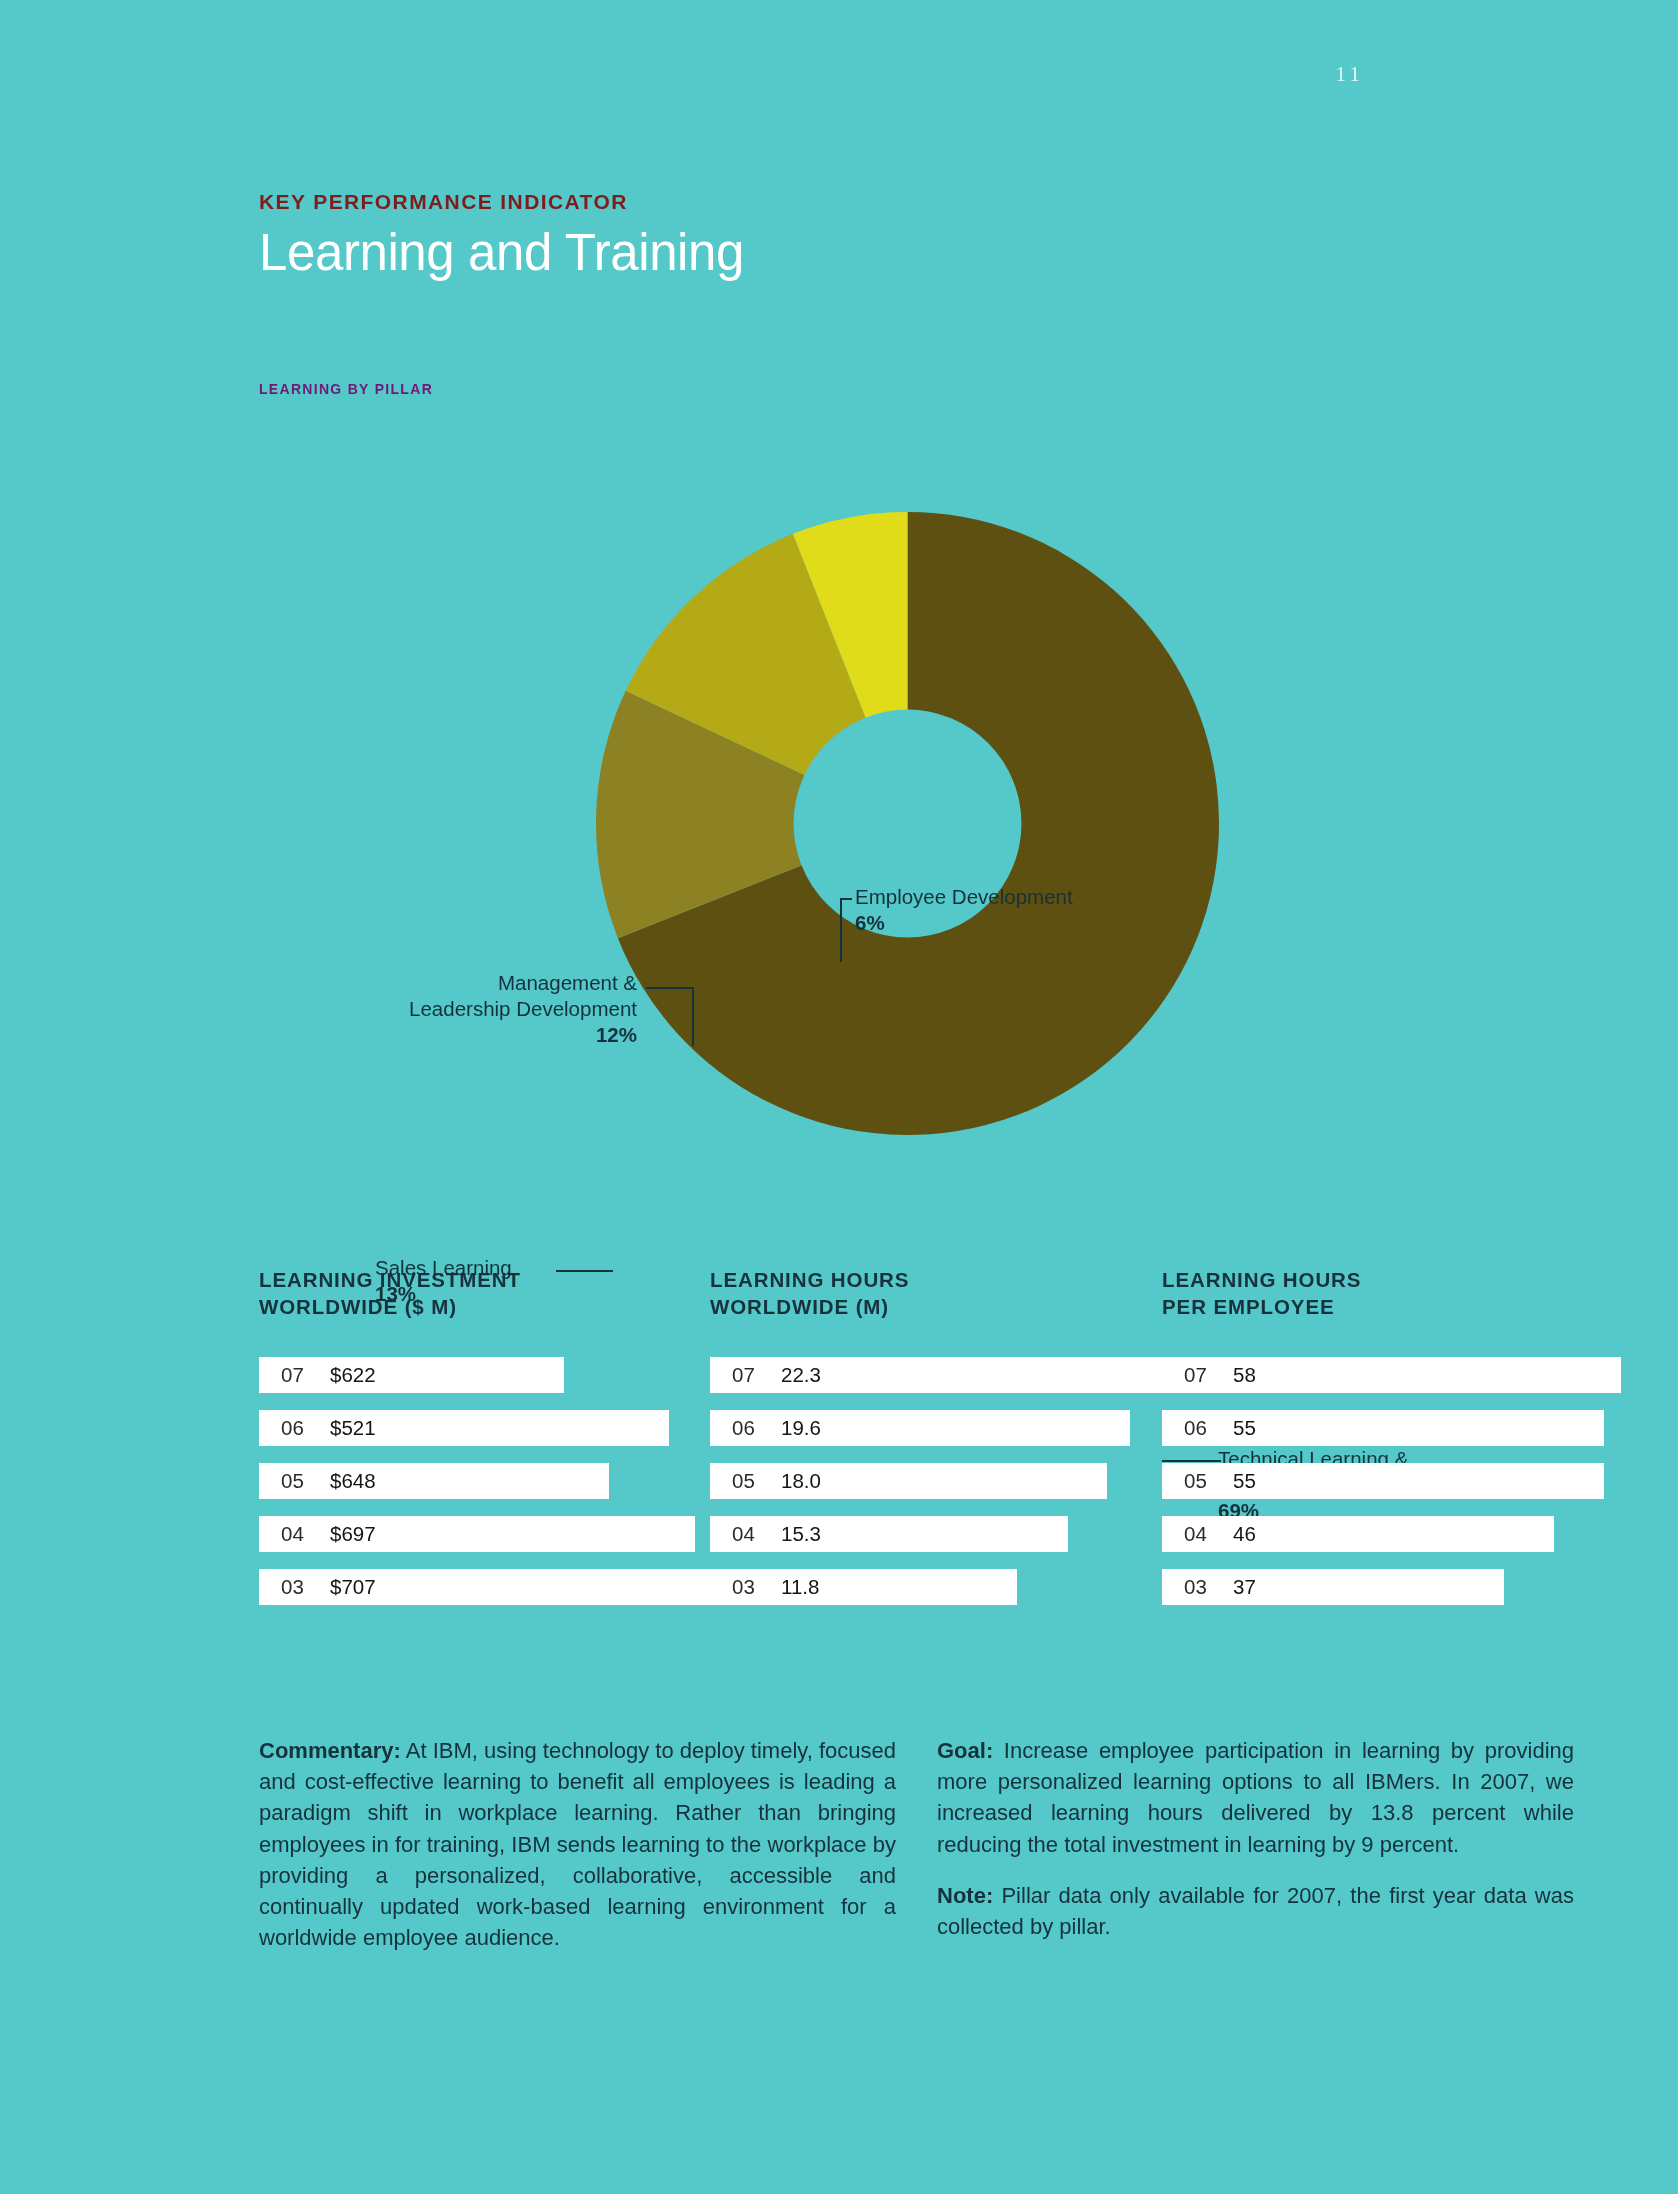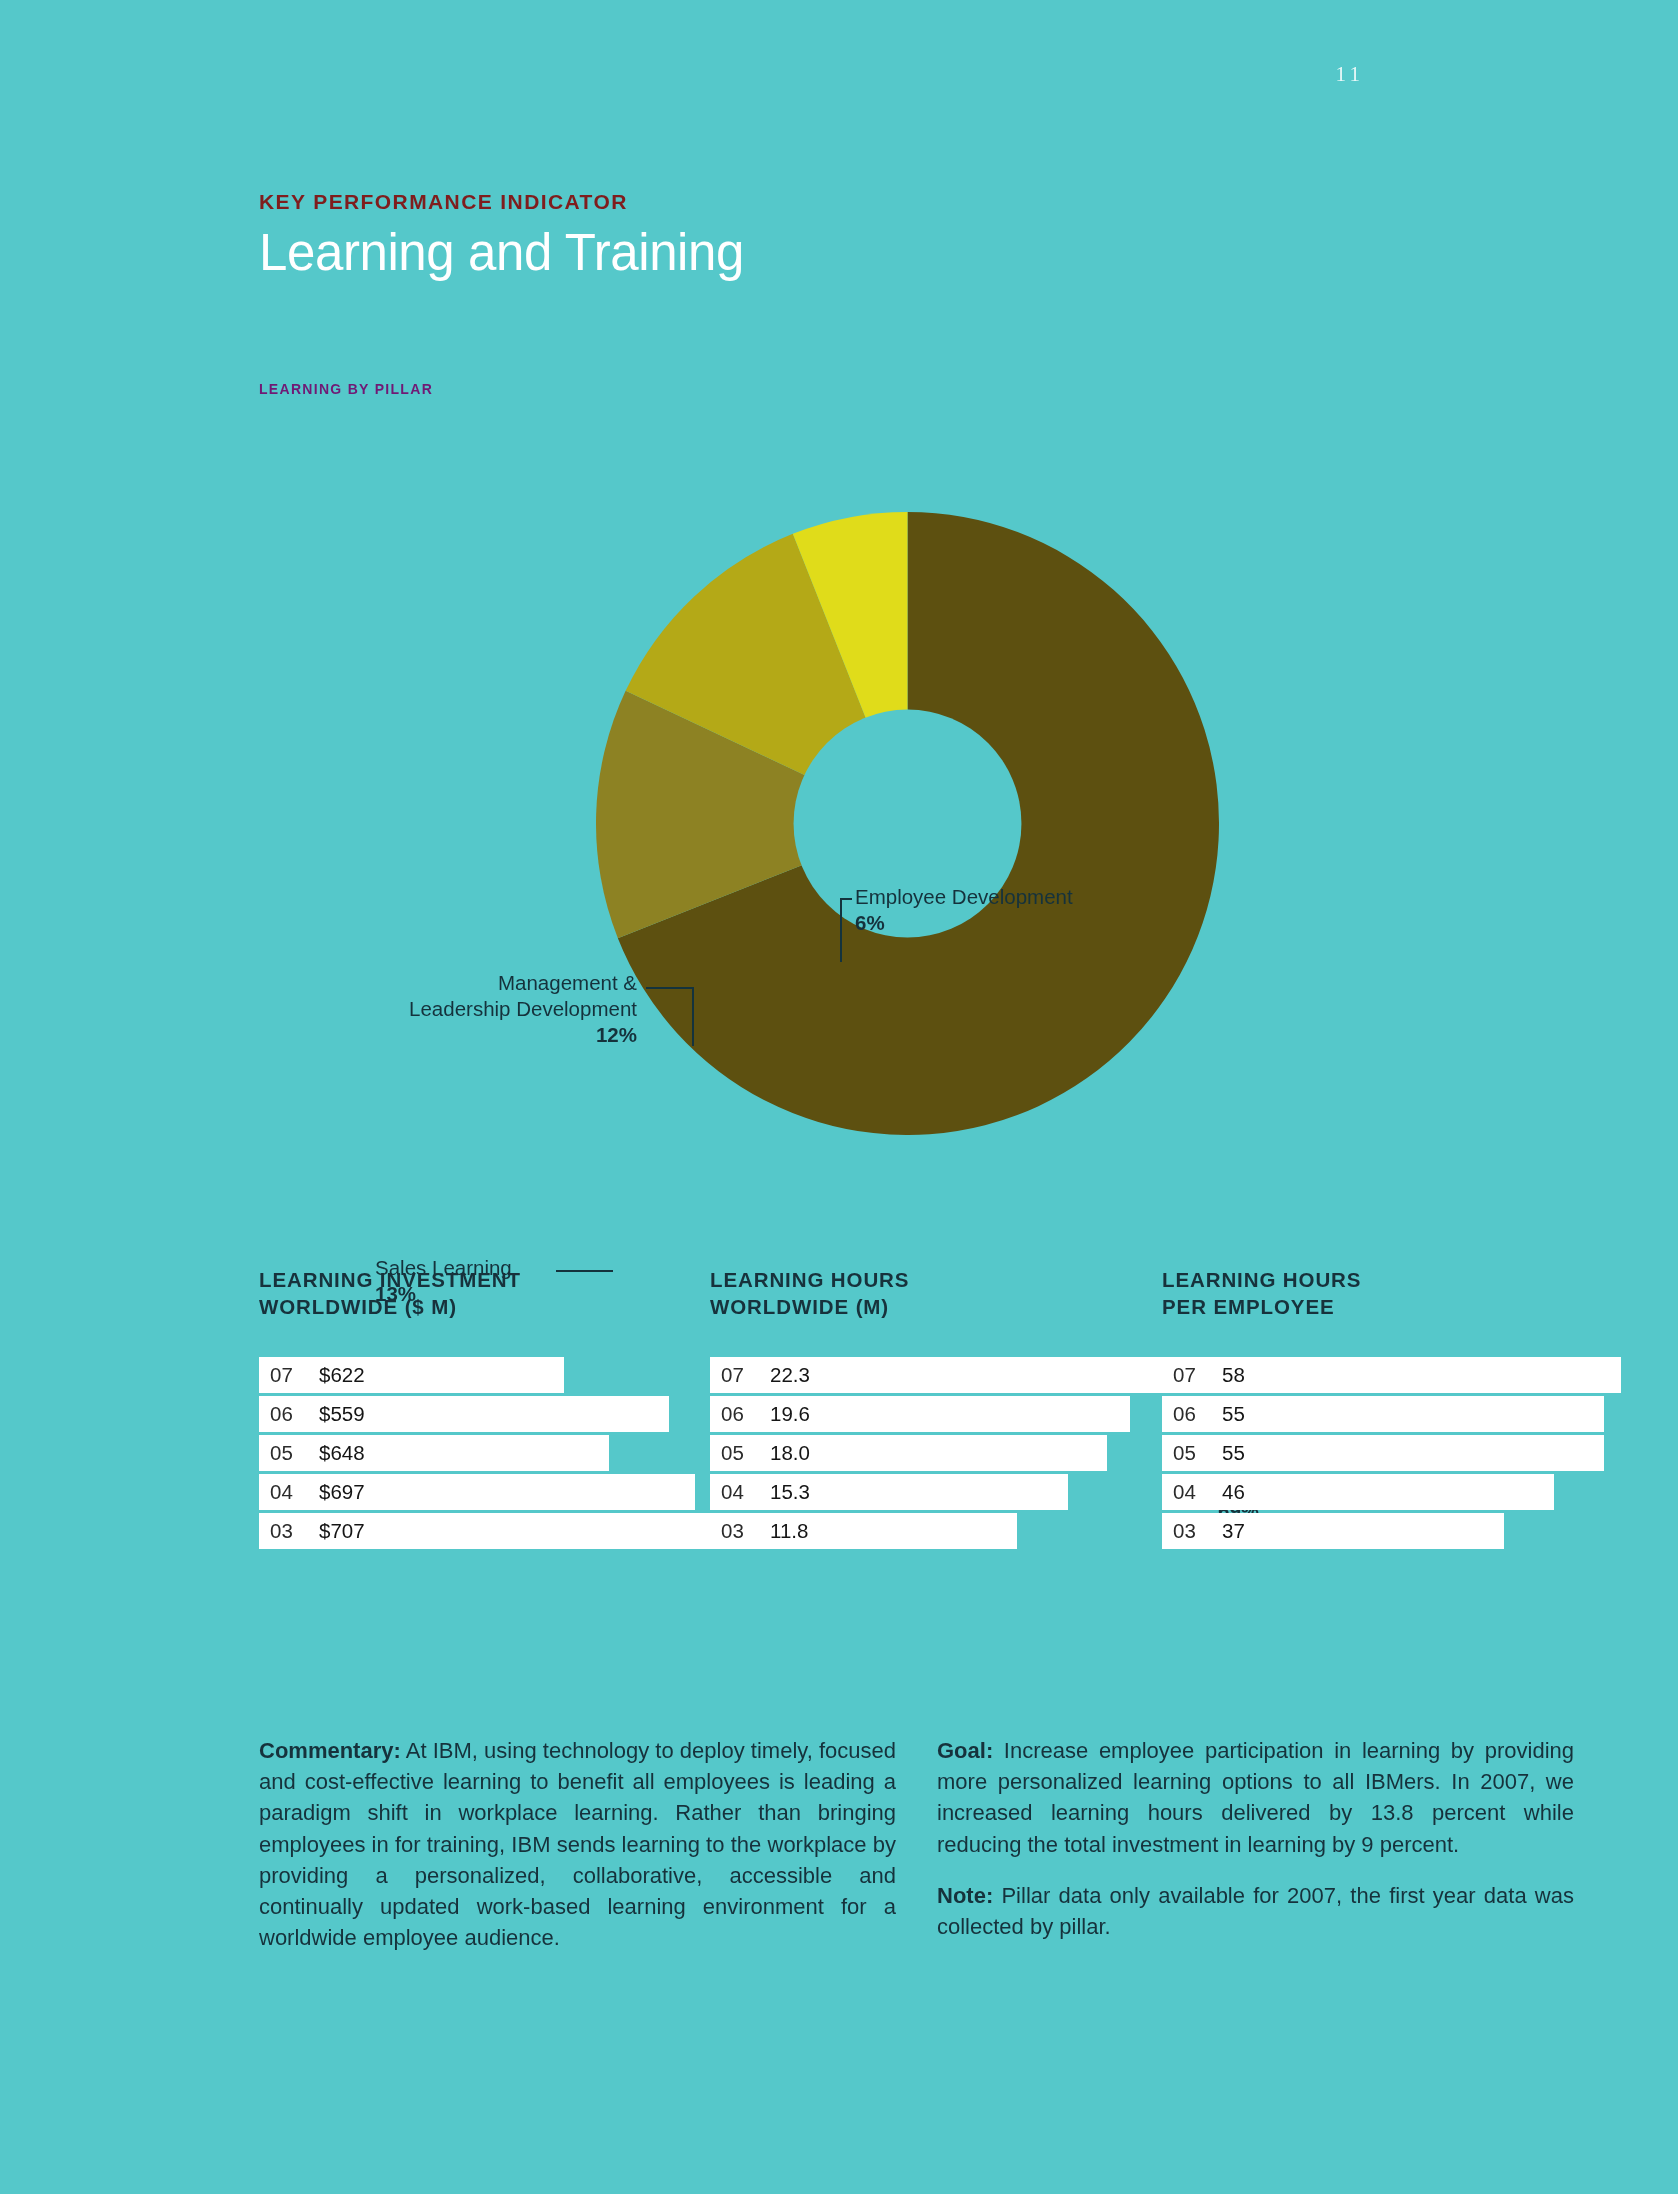--- a/index.html
+++ b/index.html
@@ -154,24 +154,24 @@
     letter-spacing: 0.9px;
     color: #17323c;
     line-height: 1.33;
     margin-bottom: 36px;
     white-space: pre-line;
   }
 
   .bar {
     height: 36px;
     background: #ffffff;
-    margin-bottom: 3px;
+    margin-bottom: 17px;
     display: flex;
     align-items: center;
-    padding-left: 11px;
+    padding-left: 22px;
   }
   .bar .yr {
     font-size: 20.5px;
     color: #2b2b2b;
     font-weight: 400;
     width: 49px;
     flex: none;
   }
   .bar .val {
     font-size: 20.5px;
@@ -262,21 +262,21 @@
     <div class="bar-group g0">
       <div class="bar-group-title">LEARNING INVESTMENT
 WORLDWIDE ($ M)</div>
       <div>
           <div class="bar" style="width: 305px;">
             <span class="yr">07</span>
             <span class="val">$622</span>
           </div>
           <div class="bar" style="width: 410px;">
             <span class="yr">06</span>
-            <span class="val">$559</span>
+            <span class="val">$521</span>
           </div>
           <div class="bar" style="width: 350px;">
             <span class="yr">05</span>
             <span class="val">$648</span>
           </div>
           <div class="bar" style="width: 436px;">
             <span class="yr">04</span>
             <span class="val">$697</span>
           </div>
           <div class="bar" style="width: 454px;">

